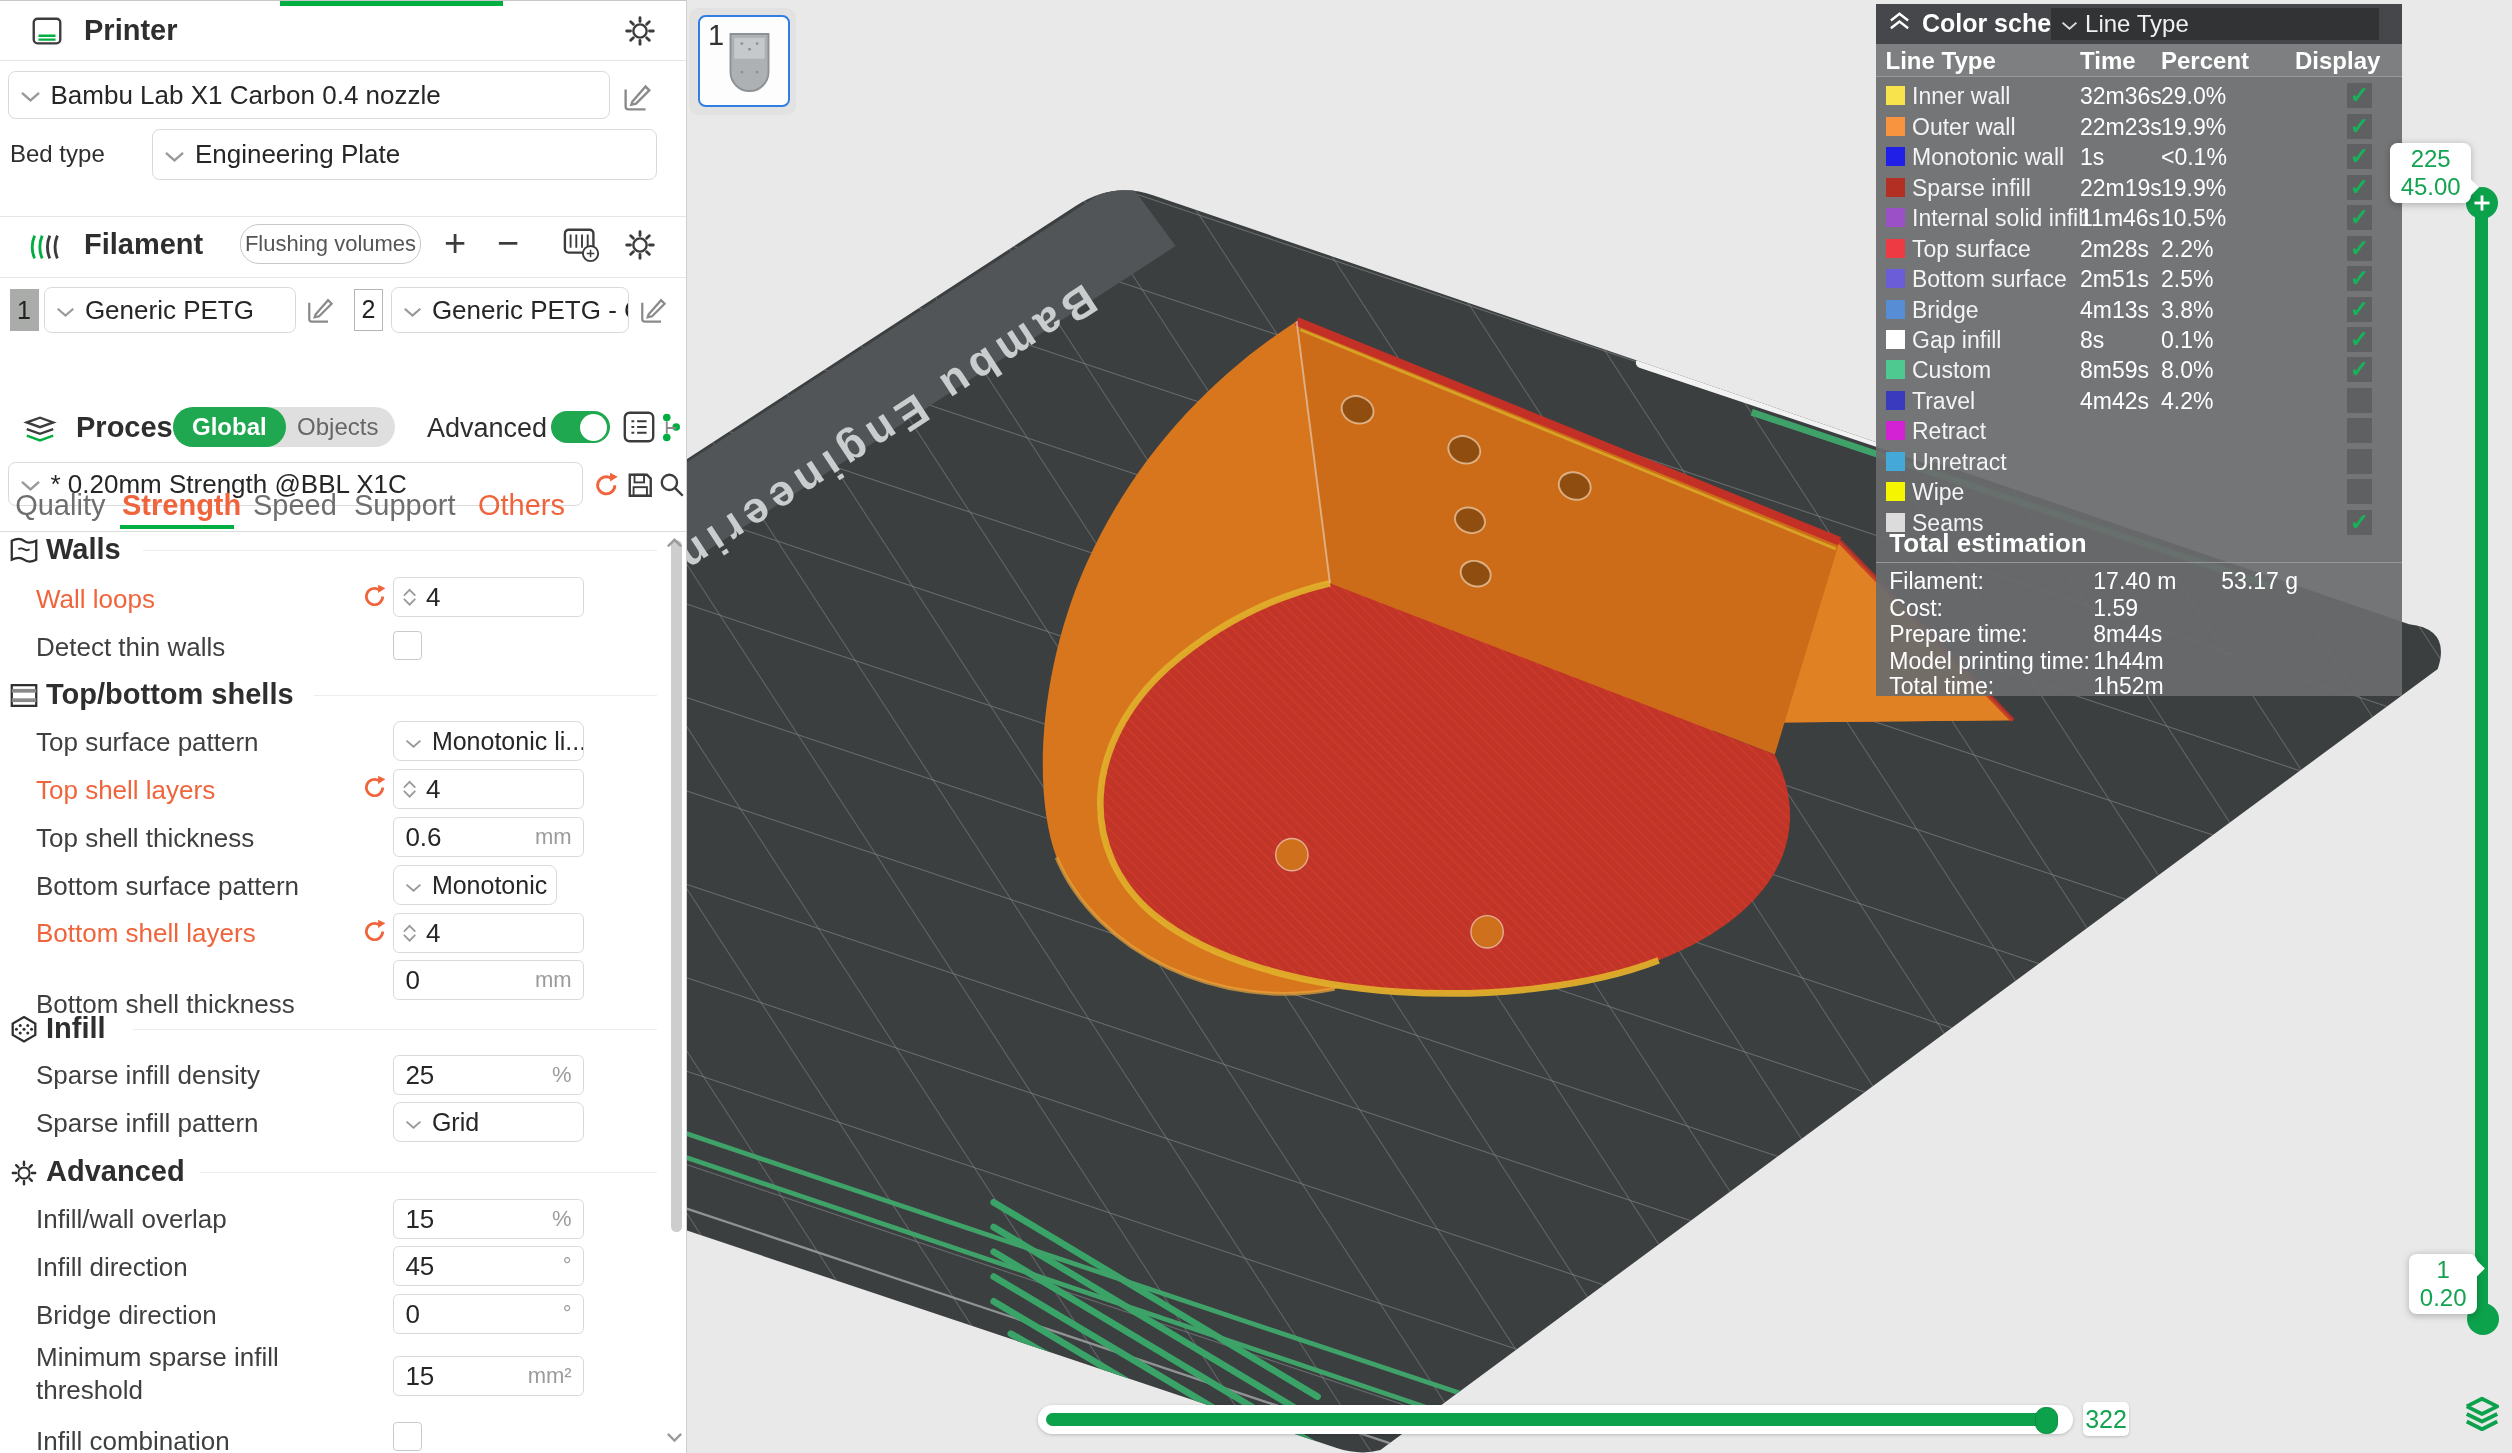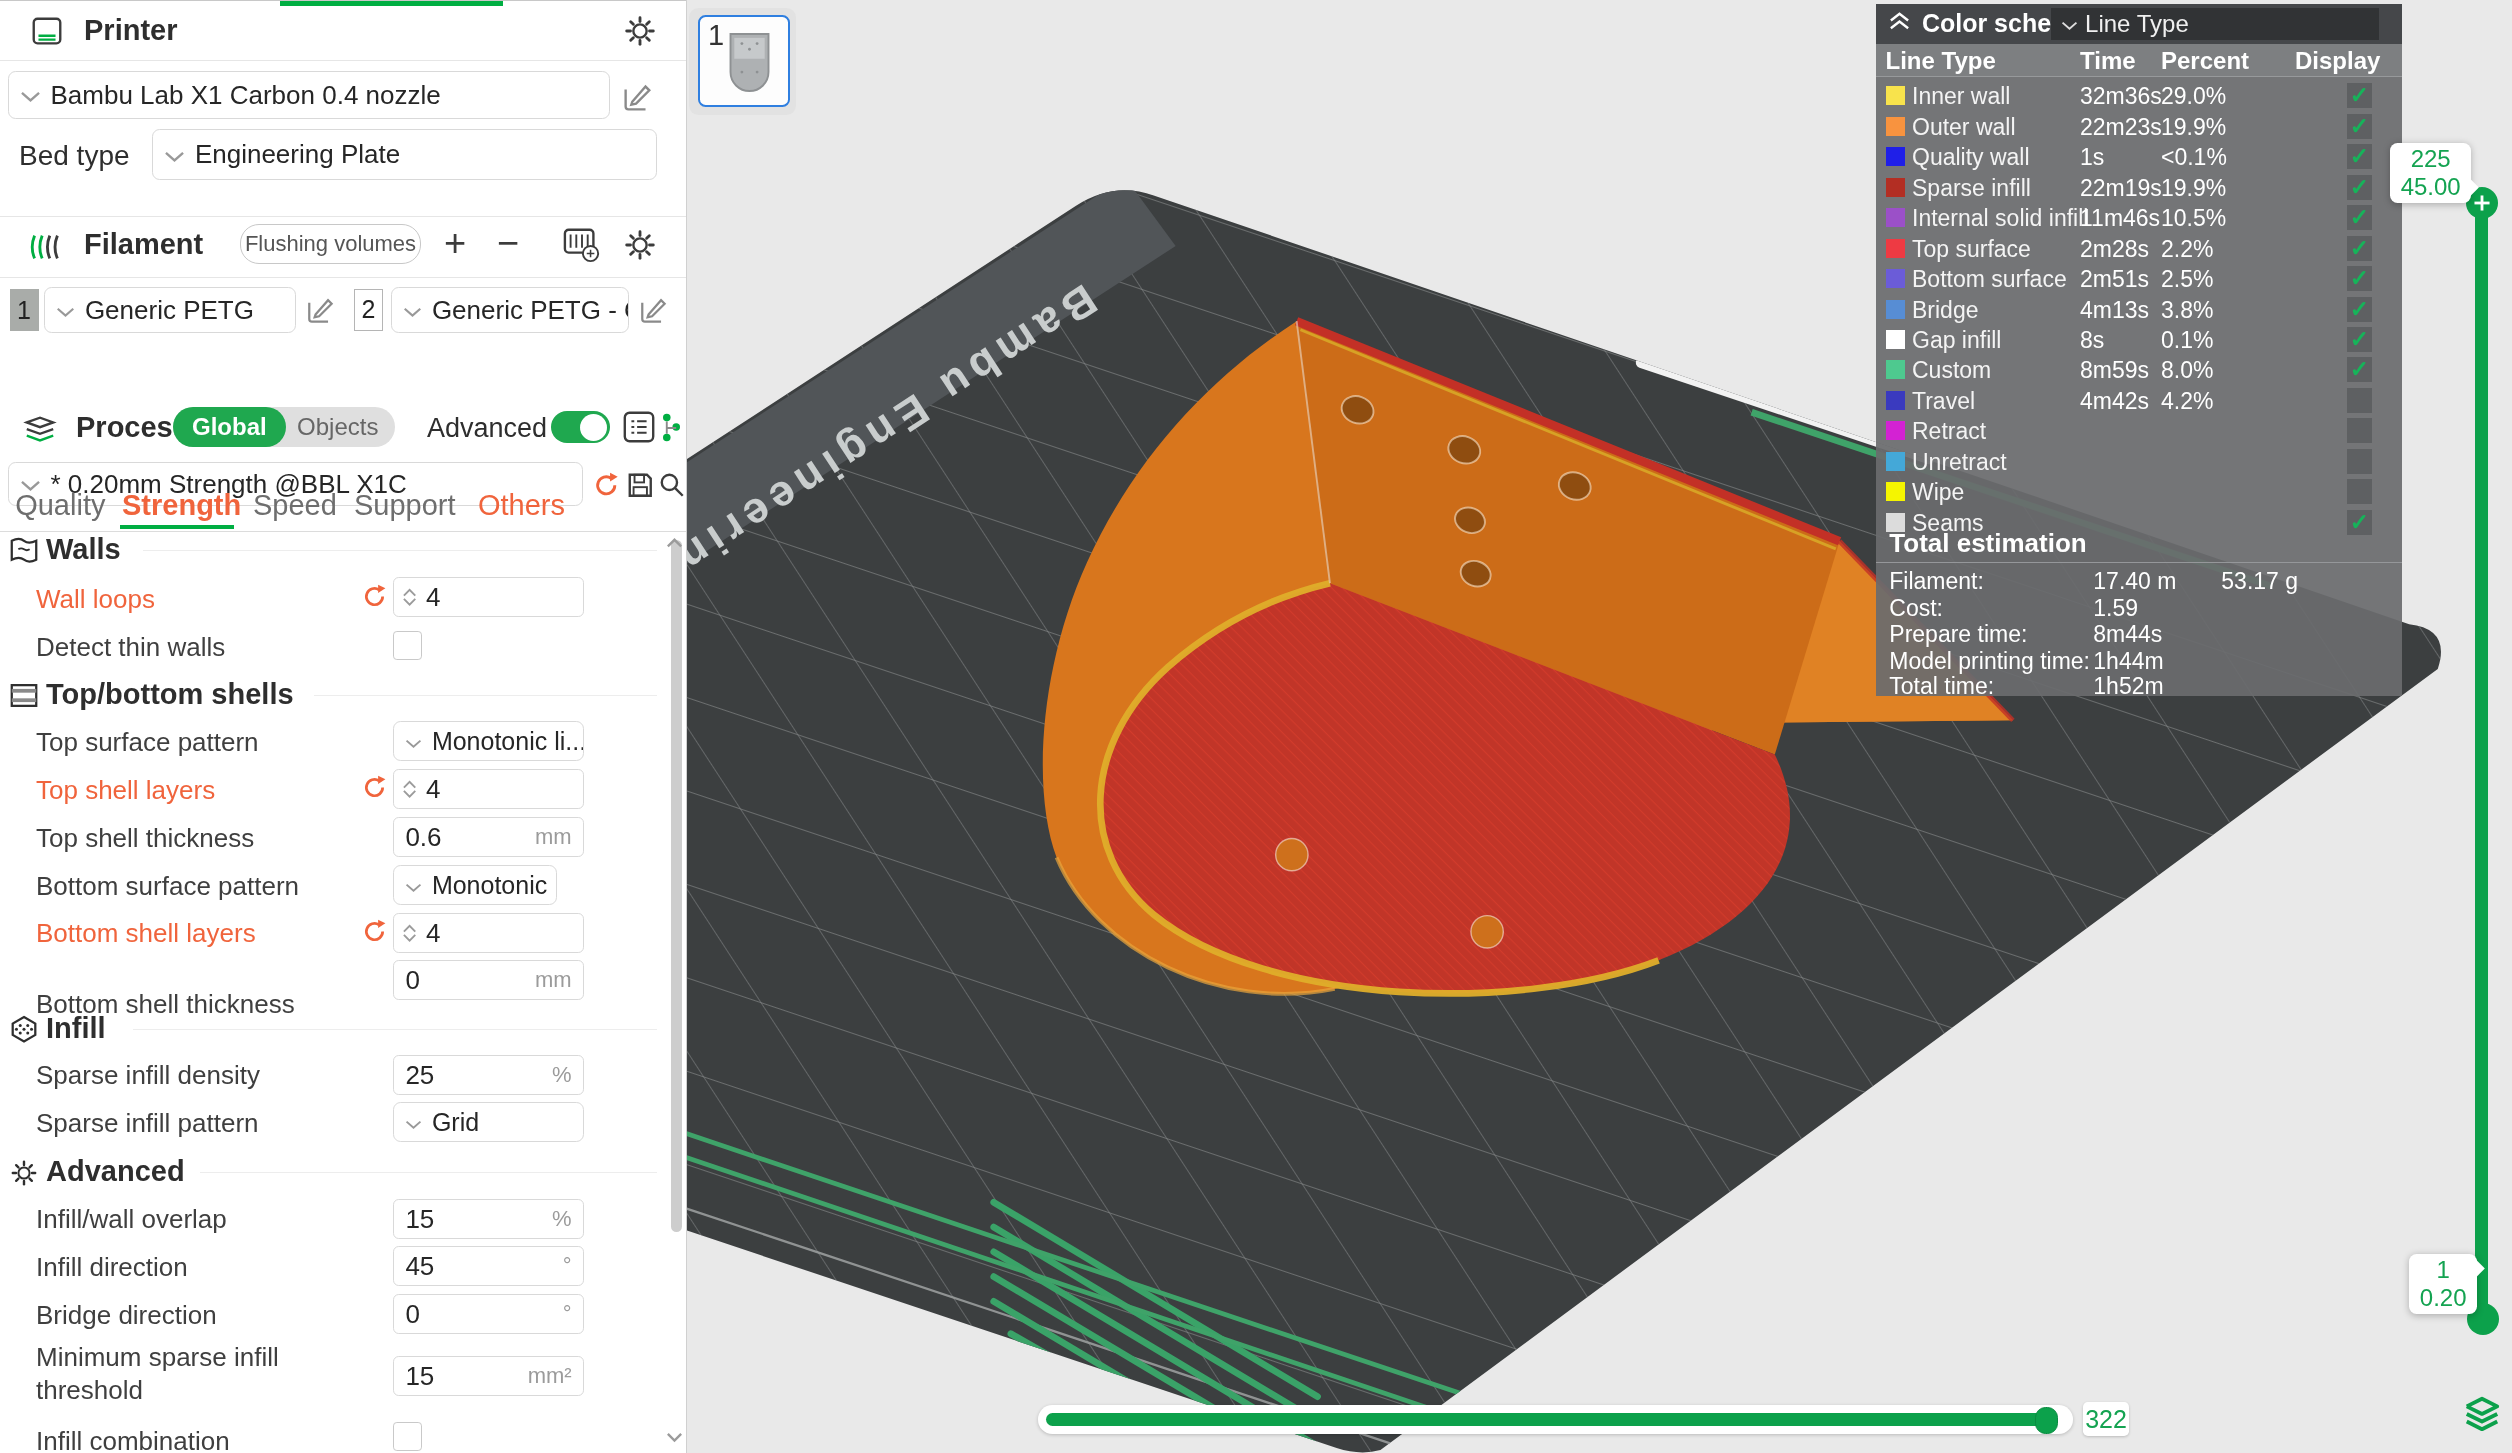--- a/index.html
+++ b/index.html
@@ -113,21 +113,21 @@
           </svg></span>
       <span>Bambu Lab X1 Carbon 0.4 nozzle</span>
     </div>
     <span class="icon" style="position:absolute;left:619px;top:78px;">
       <svg width="36" height="36" viewBox="0 0 38 38">
           <path d="M7 11 v18 a3 3 0 0 0 3 3 h18" fill="none" stroke="#8A8A8A" stroke-width="2.5"></path>
           <path d="M14 24 L28 8 l4 4 L18 26 l-5 1 z" fill="none" stroke="#8A8A8A" stroke-width="2.5"></path>
         </svg>
     </span>
 
-    <span class="label27" style="left:19px;top:139px;font-size:28px;color:#2E2E2E;">Bed type</span>
+    <span class="label27" style="left:10px;top:139px;font-size:24px;color:#2E2E2E;">Bed type</span>
     <div class="combo" style="left:152px;top:128px;width:505px;height:51px;">
       <span class="chev"><svg width="21" height="13.3" viewBox="0 0 22 14">
             <polyline points="2,3 11,11 20,3" fill="none" stroke="#999" stroke-width="2.5"></polyline>
           </svg></span>
       <span>Engineering Plate</span>
     </div>
     <div class="divider" style="top:215px;"></div>
 
     <div class="hdr-row" style="top:225px;height:42px;">
       <span class="icon" style="position:absolute;left:27px;top:1.9px;">
@@ -635,21 +635,21 @@
         </div>
       <div class="lrow" style="top:109px;">
           <span class="sw" style="background: rgb(248, 147, 63);"></span>
           <span class="nm">Outer wall</span>
           <span class="tm">22m23s</span>
           <span class="pc">19.9%</span>
           <span class="cb">✓</span>
         </div>
       <div class="lrow" style="top:139px;">
           <span class="sw" style="background: rgb(31, 31, 232);"></span>
-          <span class="nm">Quality wall</span>
+          <span class="nm">Monotonic wall</span>
           <span class="tm">1s</span>
           <span class="pc">&lt;0.1%</span>
           <span class="cb">✓</span>
         </div>
       <div class="lrow" style="top:170px;">
           <span class="sw" style="background: rgb(179, 46, 35);"></span>
           <span class="nm">Sparse infill</span>
           <span class="tm">22m19s</span>
           <span class="pc">19.9%</span>
           <span class="cb">✓</span>

